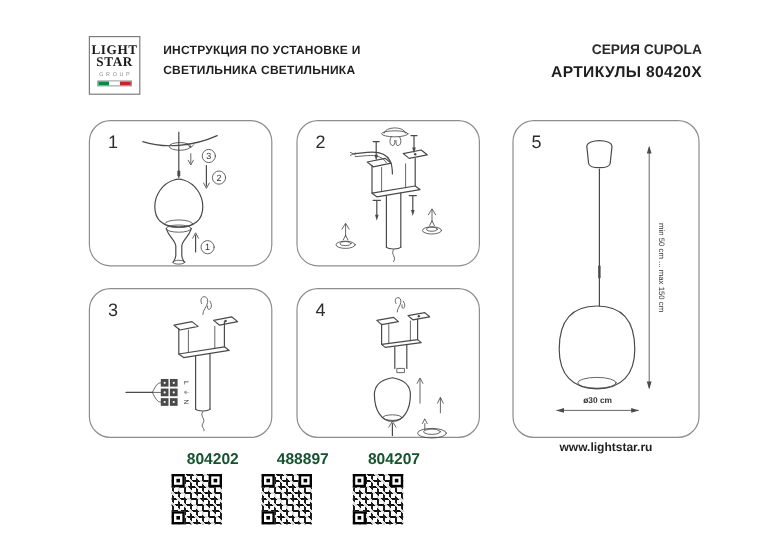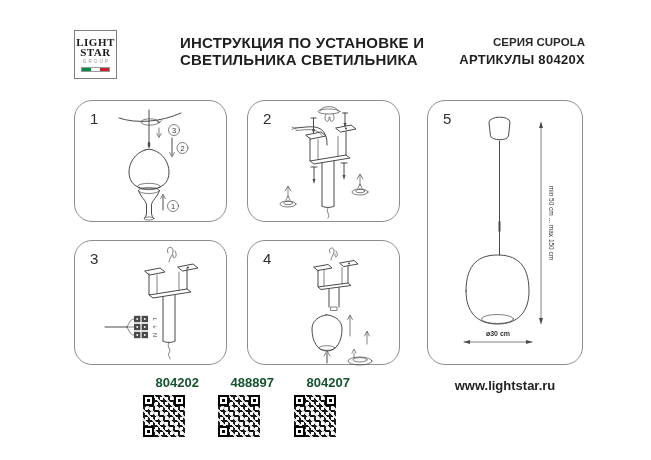--- a/index.html
+++ b/index.html
@@ -10,22 +10,22 @@
   .logo-box{position:absolute;left:74px;top:30px;width:43px;height:49px;
             border:1px solid #7d7d7d;box-sizing:border-box;background:#fff;
             display:flex;flex-direction:column;align-items:center;justify-content:center;}
   .logo-word{font-family:"Liberation Serif",serif;font-weight:700;font-size:11px;
              line-height:10px;letter-spacing:.5px;color:#1a1a1a;}
   .logo-group{font-size:4.5px;letter-spacing:2.2px;color:#8a8a8a;margin-top:2px;margin-left:2px;}
   .logo-flag{display:flex;width:27px;height:3px;border:.5px solid #9a9a9a;margin-top:2.5px;}
   .logo-flag span{flex:1;height:100%;}
   .fl-green{background:#008C45;} .fl-white{background:#ffffff;} .fl-red{background:#CD212A;}
 
-  .title{position:absolute;left:136px;top:34px;font-size:15px;font-weight:700;
-         line-height:17px;color:#1f1f1f;letter-spacing:.2px;margin-left:44px;}
+  .title{position:absolute;left:136px;top:34px;font-size:10px;font-weight:700;
+         line-height:17px;color:#1f1f1f;letter-spacing:.2px;}
   .series-block{position:absolute;left:425px;top:36px;width:160px;text-align:right;}
   .series{font-size:11.5px;font-weight:700;color:#2a2a2a;}
   .articles{font-size:13px;font-weight:700;color:#1f1f1f;margin-top:4px;letter-spacing:.3px;}
 
   
   .panel{position:absolute;border:1px solid #8d8d8d;border-radius:18px;background:#fff;box-sizing:border-box;}
   .panel-num{position:absolute;left:15px;top:9px;font-size:15px;color:#2e2e2e;}
   .panel svg{position:absolute;left:0;top:0;}
   #p1{left:74px;top:100px;width:153px;height:122px;}
   #p2{left:247px;top:100px;width:153px;height:122px;}
@@ -43,22 +43,22 @@
            font-size:13px;font-weight:700;color:#14532d;}
   #an1{left:129px;} #an2{left:204px;} #an3{left:280px;}
   .qr{position:absolute;top:395px;width:42px;height:42px;background:
       repeating-linear-gradient(45deg, rgba(255,255,255,.85) 0 2px, rgba(255,255,255,0) 2px 6px),
       repeating-linear-gradient(90deg, #1c1c1c 0 2px, rgba(255,255,255,0) 2px 5px),
       repeating-linear-gradient(0deg, #101010 0 2px, #ffffff 2px 5px);}
   #qr1{left:143px;} #qr2{left:218px;} #qr3{left:294px;}
   .fp{position:absolute;width:11px;height:11px;background:#fff;border:2px solid #000;box-sizing:border-box;}
   .fp::after{content:"";position:absolute;left:2px;top:2px;width:3px;height:3px;background:#000;}
   .fp.tl{left:0;top:0;} .fp.tr{right:0;top:0;} .fp.bl{left:0;bottom:0;}
-  .website{position:absolute;left:427px;top:378px;width:156px;text-align:center;
-           font-size:13px;font-weight:700;color:#1f1f1f;}
+  .website{position:absolute;left:427px;top:368px;width:156px;text-align:center;
+           font-size:10px;font-weight:700;color:#1f1f1f;}
 </style>
 </head>
 <body>
 
 <div id="sheet">
 
   <div class="logo-box">
     <div class="logo-word">LIGHT</div>
     <div class="logo-word">STAR</div>
     <div class="logo-group">GROUP</div>

